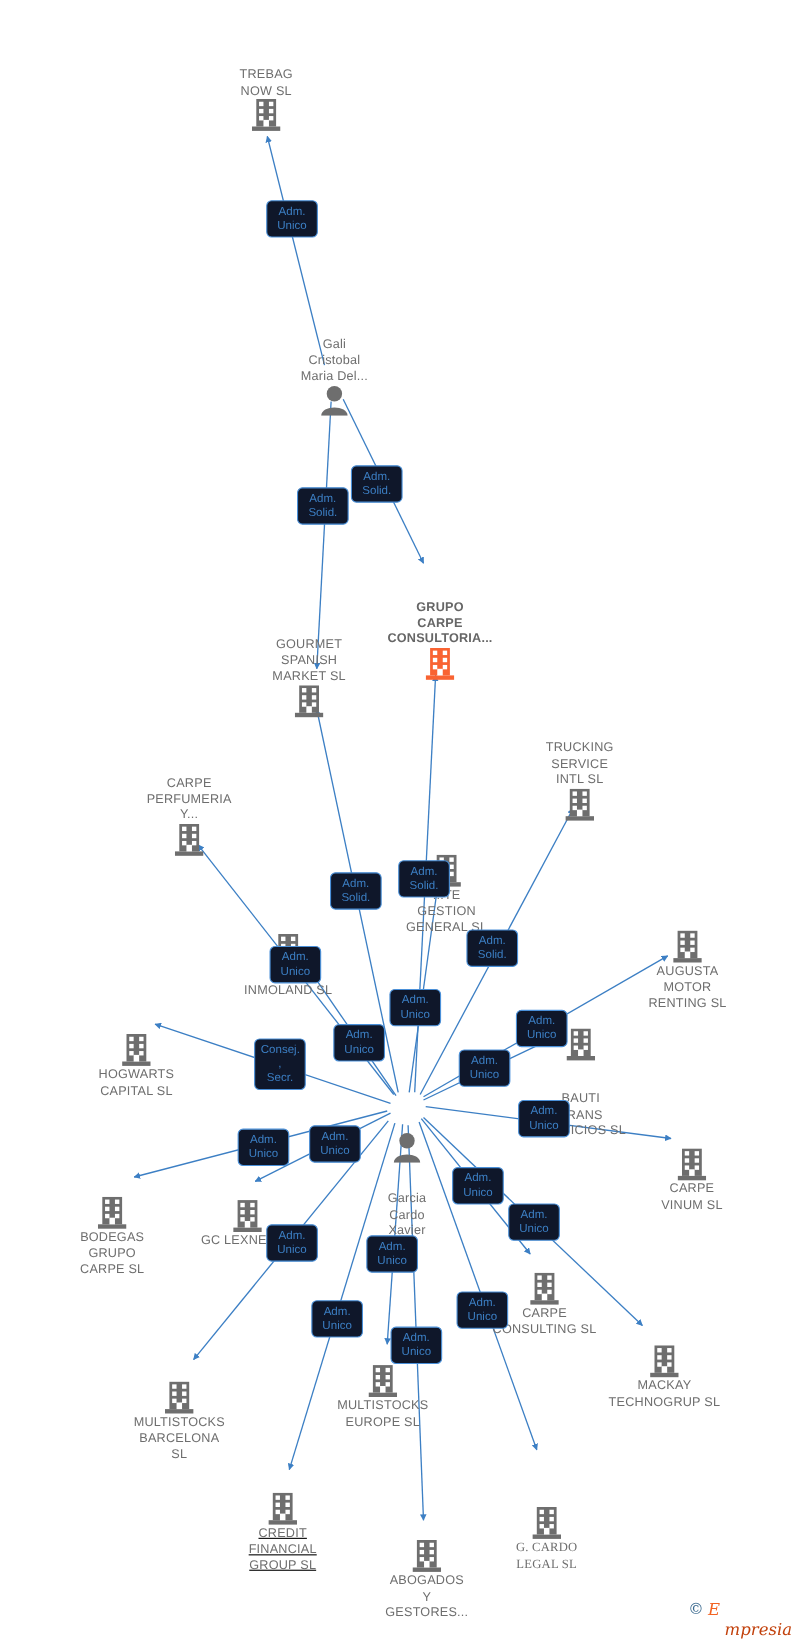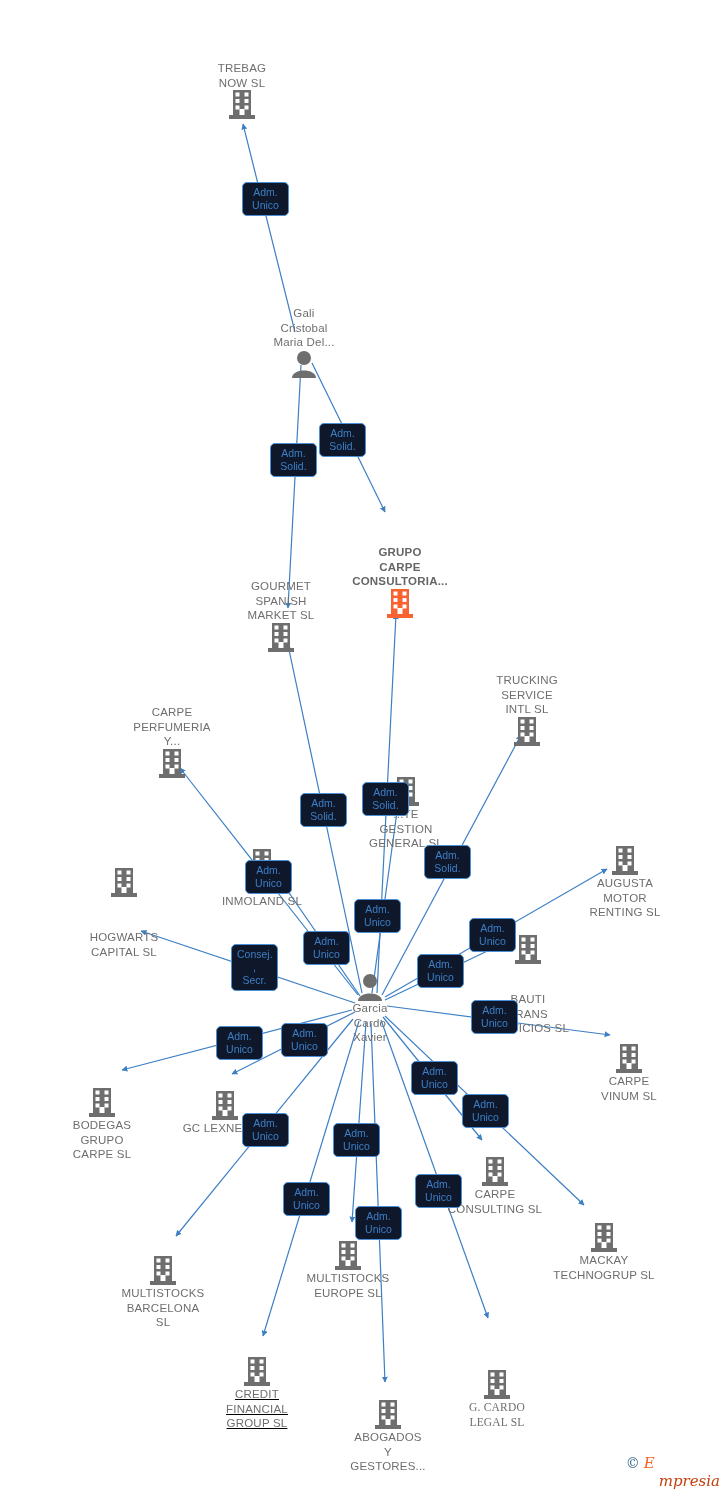--- a/index.html
+++ b/index.html
@@ -248,21 +248,21 @@
             <rect x="6.5" y="9" width="4" height="4" fill="#fff"></rect>
             <rect x="15.5" y="9" width="4" height="4" fill="#fff"></rect>
             <rect x="6.5" y="15.5" width="4" height="4" fill="#fff"></rect>
             <rect x="15.5" y="15.5" width="4" height="4" fill="#fff"></rect>
             <rect x="10.5" y="19" width="5" height="6" fill="#fff"></rect>
           </svg></span>
         <div class="node-label">AUGUSTA
 MOTOR
 RENTING SL</div>
       </div>
-      <div class="node company" style="left: 124px; top: 852px; gap: 32px;">
+      <div class="node company" style="left: 124px; top: 924px;">
         <span class="node-icon"><svg width="26" height="30" viewBox="0 0 26 30" xmlns="http://www.w3.org/2000/svg">
             <rect x="4" y="0" width="18" height="25" fill="#6e6e6e"></rect>
             <rect x="0" y="25" width="26" height="4" fill="#6e6e6e"></rect>
             <rect x="6.5" y="2.5" width="4" height="4" fill="#fff"></rect>
             <rect x="15.5" y="2.5" width="4" height="4" fill="#fff"></rect>
             <rect x="6.5" y="9" width="4" height="4" fill="#fff"></rect>
             <rect x="15.5" y="9" width="4" height="4" fill="#fff"></rect>
             <rect x="6.5" y="15.5" width="4" height="4" fill="#fff"></rect>
             <rect x="15.5" y="15.5" width="4" height="4" fill="#fff"></rect>
             <rect x="10.5" y="19" width="5" height="6" fill="#fff"></rect>
@@ -279,21 +279,21 @@
             <rect x="6.5" y="9" width="4" height="4" fill="#fff"></rect>
             <rect x="15.5" y="9" width="4" height="4" fill="#fff"></rect>
             <rect x="6.5" y="15.5" width="4" height="4" fill="#fff"></rect>
             <rect x="15.5" y="15.5" width="4" height="4" fill="#fff"></rect>
             <rect x="10.5" y="19" width="5" height="6" fill="#fff"></rect>
           </svg></span>
         <div class="node-label">BAUTI
 TRANS
 SERVICIOS  SL</div>
       </div>
-      <div class="node person" style="left: 370px; top: 957px;">
+      <div class="node person" style="left: 370px; top: 1013px; gap: 26px;">
         <span class="node-icon"><svg width="26" height="28" viewBox="0 0 26 28" xmlns="http://www.w3.org/2000/svg">
             <circle cx="13" cy="8" r="7" fill="#6e6e6e"></circle>
             <path d="M1 28 C1 18 25 18 25 28 Z" fill="#6e6e6e"></path>
           </svg></span>
         <div class="node-label">Garcia
 Cardo
 Xavier</div>
       </div>
       <div class="node company" style="left: 629px; top: 1028px;">
         <span class="node-icon"><svg width="26" height="30" viewBox="0 0 26 30" xmlns="http://www.w3.org/2000/svg">

